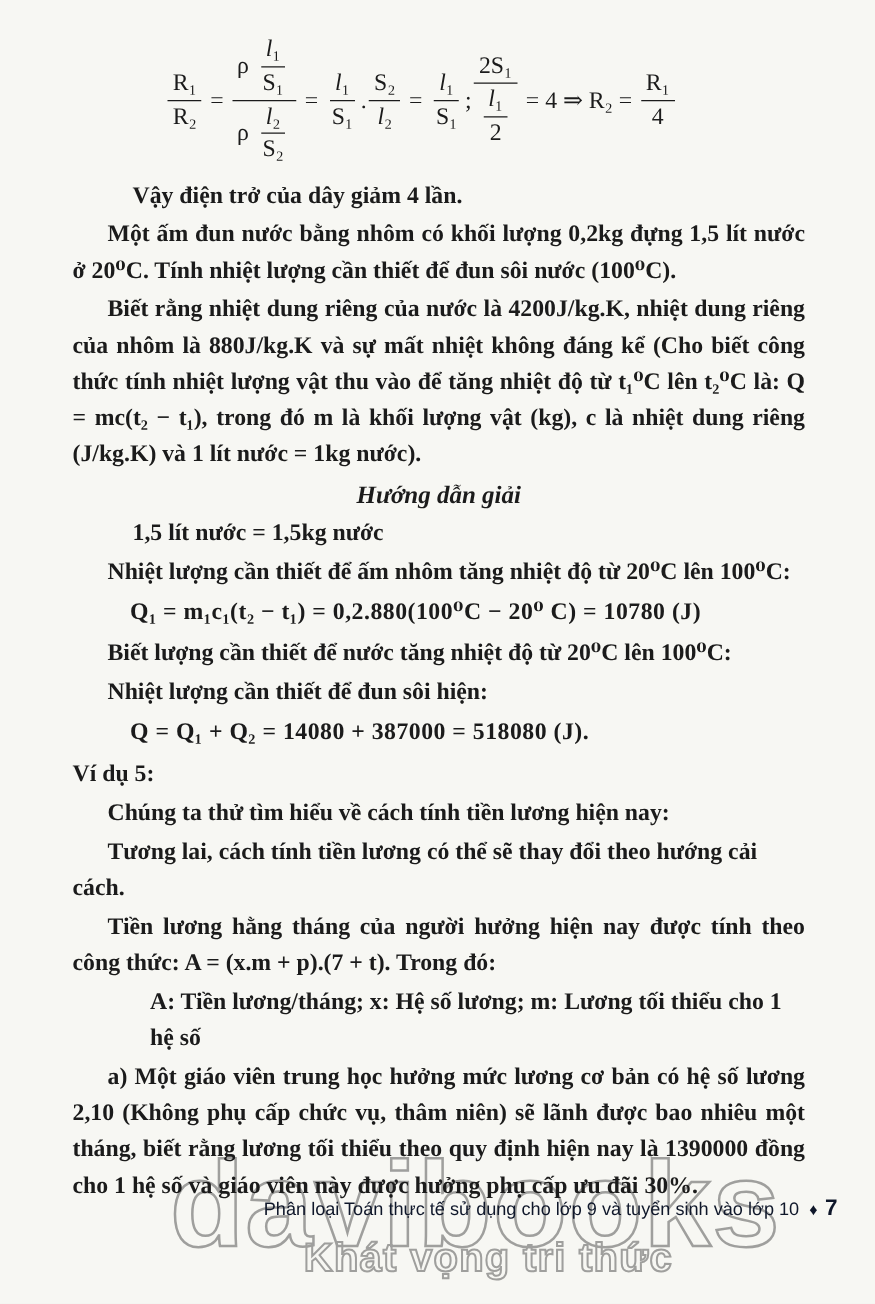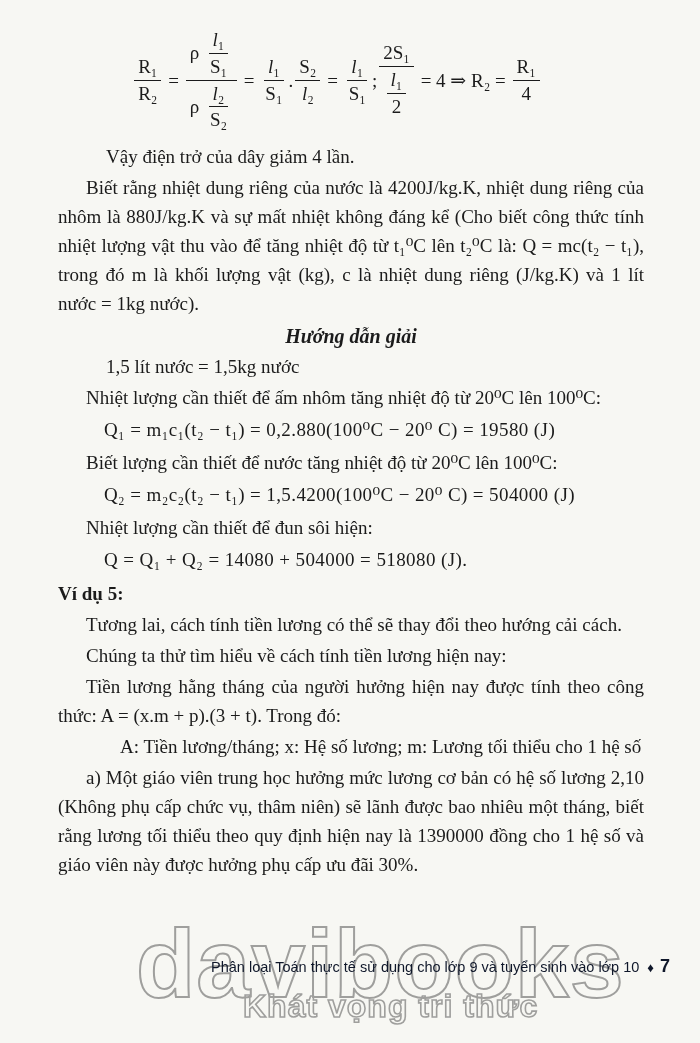--- a/index.html
+++ b/index.html
@@ -15,21 +15,21 @@
     color:#1b1b1b;
     overflow:hidden;
   }
   .content{
     position:relative;
     z-index:2;
     padding:24px 56px 0 58px;
     font-size:19px;
     line-height:29px;
   }
-  .content p{margin:0;}
+  .content p{margin:0;font-weight:bold;}
 
   
   .eq-main{
     display:flex;
     align-items:center;
     justify-content:center;
     padding-right:28px;
     min-height:112px;
     margin-bottom:6px;
     font-size:19px;
@@ -98,36 +98,36 @@
 
   <div class="watermark wm1">davibooks</div>
   <div class="watermark wm2">Khát vọng tri thức</div>
 
   <div class="content">
 
     <div class="eq-main" id="eq-main"><span class="frac"><span class="fnum"><span>R₁</span></span><span class="fden"><span>R₂</span></span></span><span> = </span><span class="frac"><span class="fnum"><span>ρ </span><span class="frac"><span class="fnum"><i>l</i><span>₁</span></span><span class="fden"><span>S₁</span></span></span></span><span class="fden"><span>ρ </span><span class="frac"><span class="fnum"><i>l</i><span>₂</span></span><span class="fden"><span>S₂</span></span></span></span></span><span> = </span><span class="frac"><span class="fnum"><i>l</i><span>₁</span></span><span class="fden"><span>S₁</span></span></span><span>.</span><span class="frac"><span class="fnum"><span>S₂</span></span><span class="fden"><i>l</i><span>₂</span></span></span><span> = </span><span class="frac"><span class="fnum"><i>l</i><span>₁</span></span><span class="fden"><span>S₁</span></span></span><span>;</span><span class="frac"><span class="fnum"><span>2S₁</span></span><span class="fden"><span class="frac"><span class="fnum"><i>l</i><span>₁</span></span><span class="fden"><span>2</span></span></span></span></span><span> = 4 ⇒ R₂ = </span><span class="frac"><span class="fnum"><span>R₁</span></span><span class="fden"><span>4</span></span></span></div>
 
     <p class="ind48">Vậy điện trở của dây giảm 4 lần.</p>
 
+    <p class="para">Một ấm đun nước bằng nhôm có khối lượng 0,2kg đựng 1,5 lít nước ở 20⁰C. Tính nhiệt lượng cần thiết để đun sôi nước (100⁰C).</p>
     <p class="para">Biết rằng nhiệt dung riêng của nước là 4200J/kg.K, nhiệt dung riêng của nhôm là 880J/kg.K và sự mất nhiệt không đáng kể (Cho biết công thức tính nhiệt lượng vật thu vào để tăng nhiệt độ từ t₁⁰C lên t₂⁰C là: Q = mc(t₂ − t₁), trong đó m là khối lượng vật (kg), c là nhiệt dung riêng (J/kg.K) và 1 lít nước = 1kg nước).</p>
 
     <p class="solution-heading">Hướng dẫn giải</p>
 
     <p class="ind48">1,5 lít nước = 1,5kg nước</p>
     <p class="ind28">Nhiệt lượng cần thiết để ấm nhôm tăng nhiệt độ từ 20⁰C lên 100⁰C:</p>
-    <p class="eq-line">Q₁ = m₁c₁(t₂ − t₁) = 0,2.880(100⁰C − 20⁰ C) = 19580 (J)</p>
+    <p class="eq-line">Q₁ = m₁c₁(t₂ − t₁) = 0,2.880(100⁰C − 20⁰ C) = 10780 (J)</p>
     <p class="ind28">Biết lượng cần thiết để nước tăng nhiệt độ từ 20⁰C lên 100⁰C:</p>
-    <p class="eq-line">Q₂ = m₂c₂(t₂ − t₁) = 1,5.4200(100⁰C − 20⁰ C) = 504000 (J)</p>
     <p class="ind28">Nhiệt lượng cần thiết để đun sôi hiện:</p>
-    <p class="eq-line">Q = Q₁ + Q₂ = 14080 + 504000 = 518080 (J).</p>
+    <p class="eq-line">Q = Q₁ + Q₂ = 14080 + 387000 = 518080 (J).</p>
 
     <p class="heading">Ví dụ 5:</p>
+    <p class="ind28">Chúng ta thử tìm hiểu về cách tính tiền lương hiện nay:</p>
     <p class="ind28">Tương lai, cách tính tiền lương có thể sẽ thay đổi theo hướng cải cách.</p>
-    <p class="ind28">Chúng ta thử tìm hiểu về cách tính tiền lương hiện nay:</p>
-    <p class="para">Tiền lương hằng tháng của người hưởng hiện nay được tính theo công thức: A = (x.m + p).(3 + t). Trong đó:</p>
+    <p class="para">Tiền lương hằng tháng của người hưởng hiện nay được tính theo công thức: A = (x.m + p).(7 + t). Trong đó:</p>
     <p class="def">A: Tiền lương/tháng; x: Hệ số lương; m: Lương tối thiểu cho 1 hệ số</p>
     <p class="para">a) Một giáo viên trung học hưởng mức lương cơ bản có hệ số lương 2,10 (Không phụ cấp chức vụ, thâm niên) sẽ lãnh được bao nhiêu một tháng, biết rằng lương tối thiểu theo quy định hiện nay là 1390000 đồng cho 1 hệ số và giáo viên này được hưởng phụ cấp ưu đãi 30%.</p>
 
   </div>
 
   <div class="footer">
     <span>Phân loại Toán thực tế sử dụng cho lớp 9 và tuyển sinh vào lớp 10</span><span class="diamond">♦</span><span class="pagenum">7</span>
   </div>
 
 </div>

